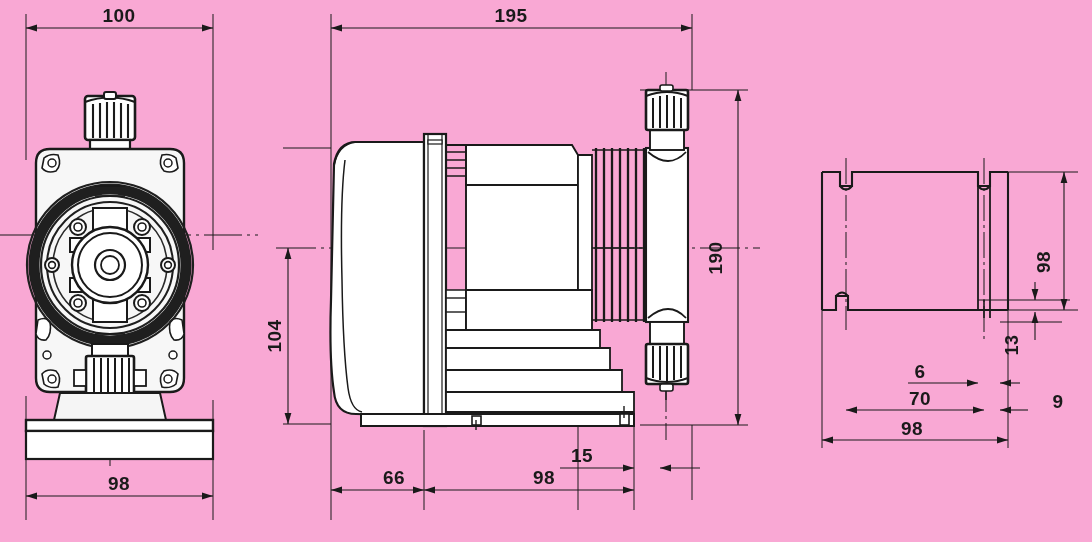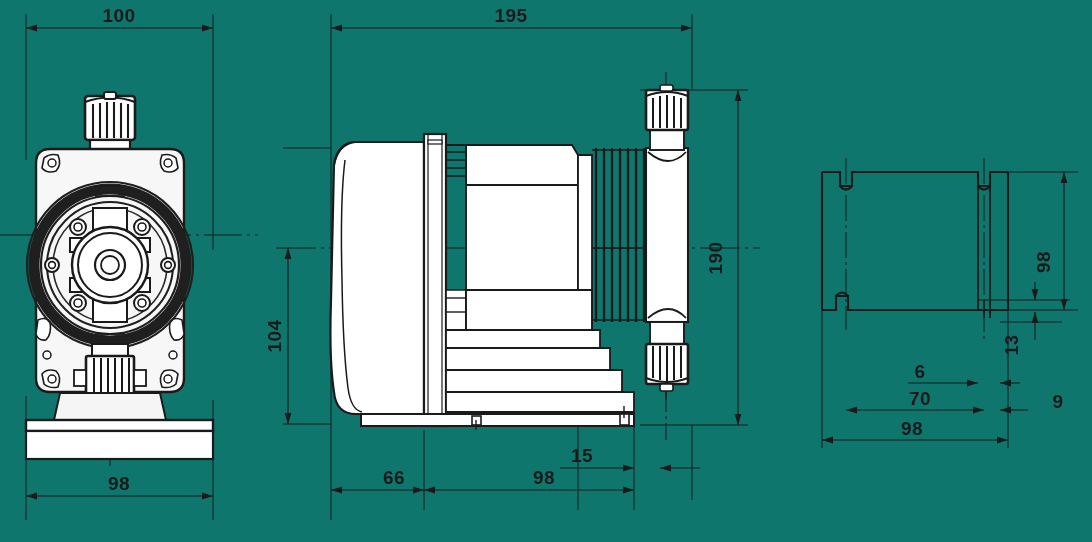--- a/index.html
+++ b/index.html
@@ -1,19 +1,19 @@
 <!DOCTYPE html>
 <html><head>
 <meta charset="utf-8">
 <title>Pump Dimensional Drawing</title>
 <style>
   html,body{margin:0;padding:0;background:#ffffff;}
   body{width:1092px;height:542px;overflow:hidden;
        font-family:"Liberation Sans", sans-serif;}
-  #sheet{position:relative;width:1092px;height:542px;background:#0f766e;}
+  #sheet{position:relative;width:1092px;height:542px;background:#f9a8d4;}
   svg#drawing{position:absolute;left:0;top:0;width:1092px;height:542px;display:block;}
   .dimtext{font-family:"Liberation Sans", sans-serif;font-size:19px;
            font-weight:700;fill:#1a1a1a;letter-spacing:0.5px;}
   .dimtext.small{font-size:18px;}
 </style>
 </head>
 <body>
 
 <div id="sheet">
 <svg id="drawing" viewBox="0 0 1092 542">

